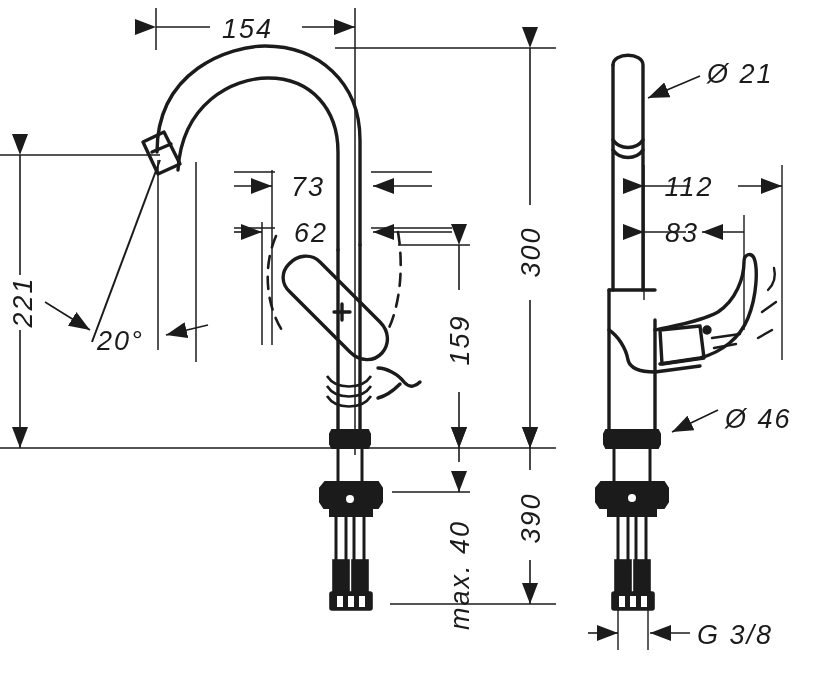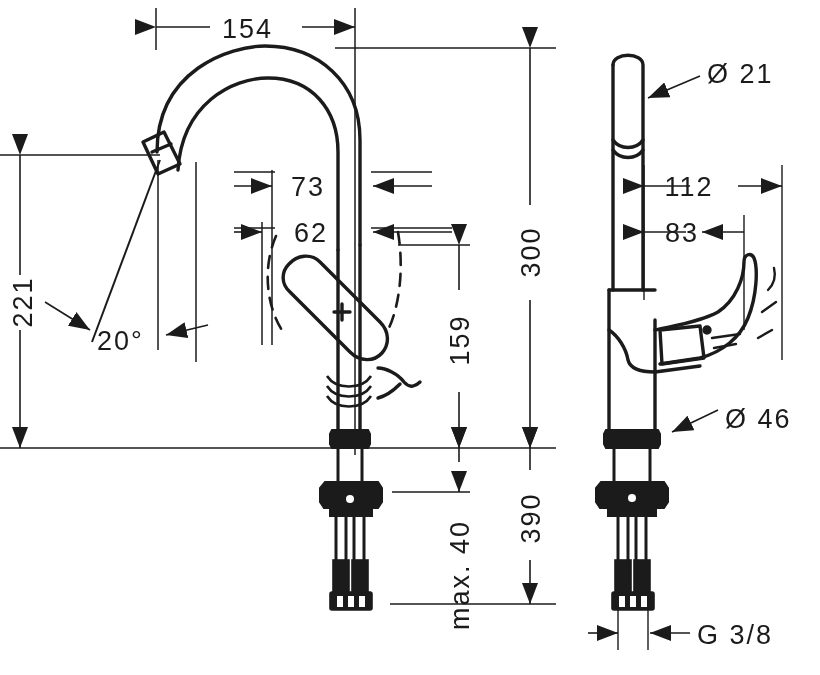--- a/index.html
+++ b/index.html
@@ -1,17 +1,17 @@
 <!DOCTYPE html>
 <html><head>
 <meta charset="utf-8">
 <style>
   html,body{margin:0;padding:0;background:#ffffff;}
   body{font-family:"Liberation Sans",sans-serif;}
-  #stage{position:relative;width:820px;height:675px;background:#fff;overflow:hidden;}
+  #stage{position:relative;width:820px;height:675px;background:#fff;overflow:hidden;font-style:italic;}
   #stage svg{position:absolute;left:0;top:0;}
   .dimtxt{font-family:"Liberation Sans",sans-serif;font-size:27px;fill:#1b1b1b;letter-spacing:2px;}
   .dimtxt-v{font-family:"Liberation Sans",sans-serif;font-size:27px;fill:#1b1b1b;letter-spacing:2px;}
 </style>
 </head>
 <body>
 
 <div id="stage">
 
   <svg width="820" height="675" viewBox="0 0 820 675" xmlns="http://www.w3.org/2000/svg">

